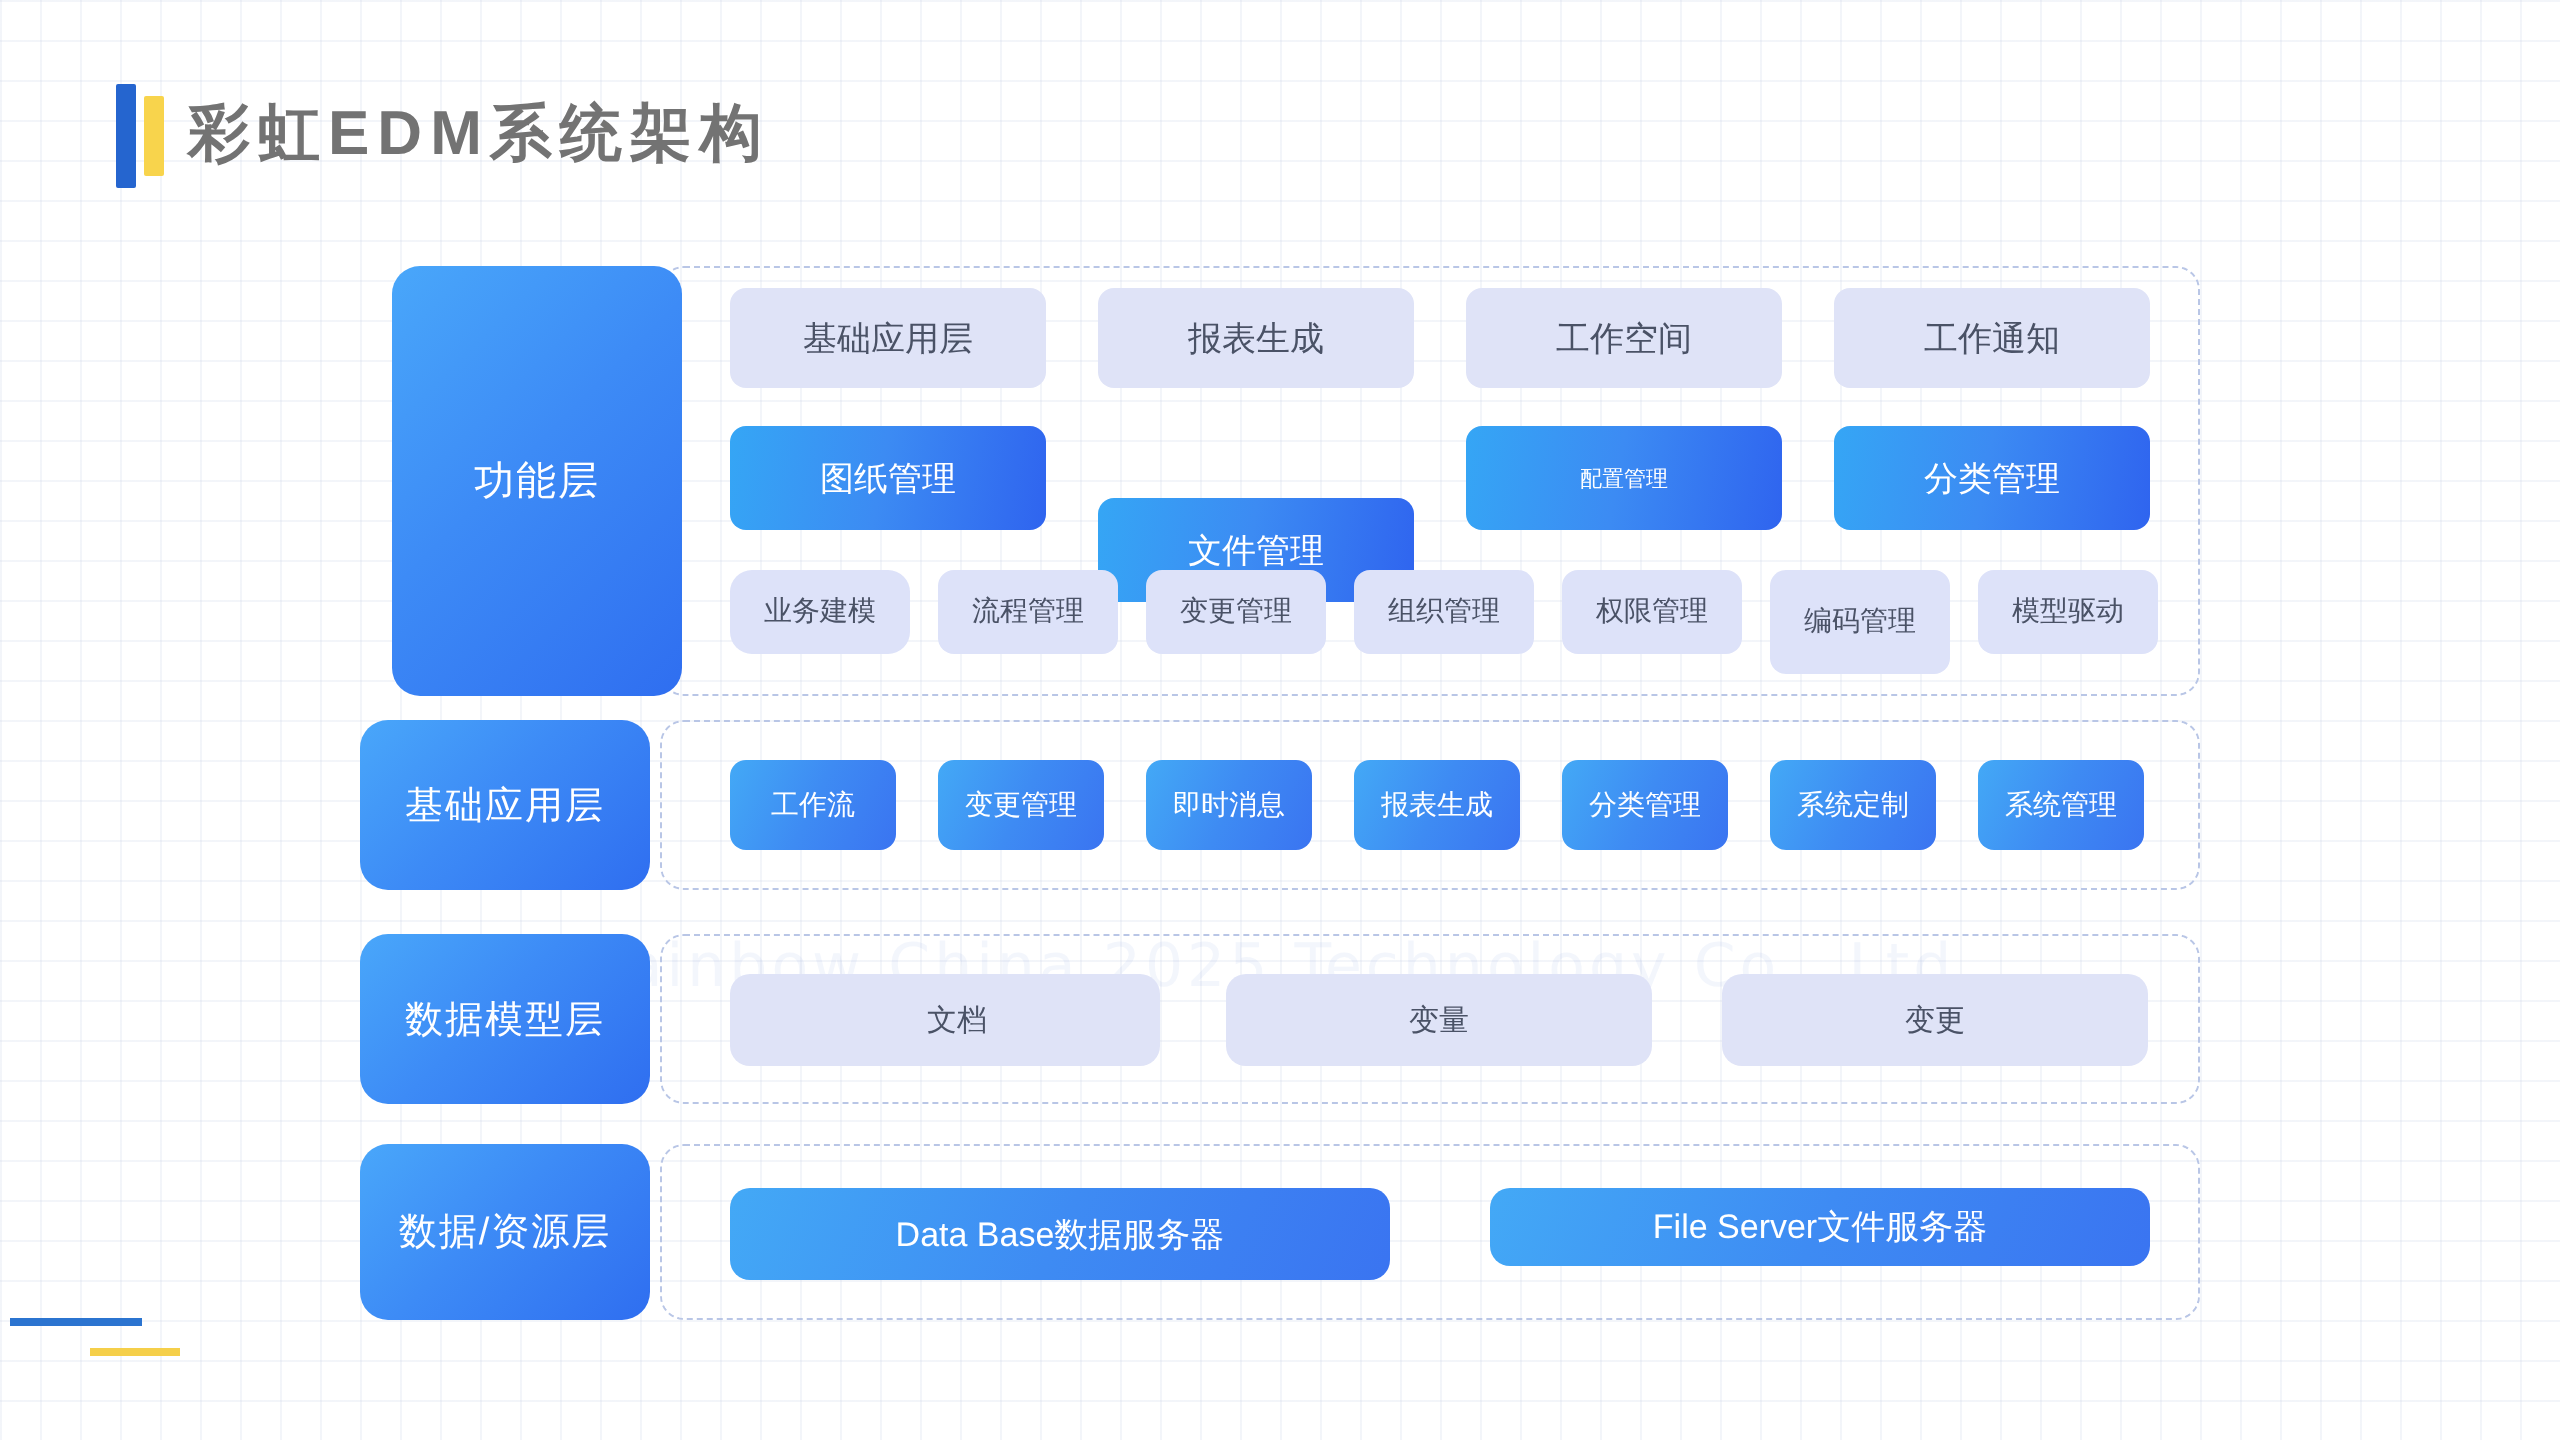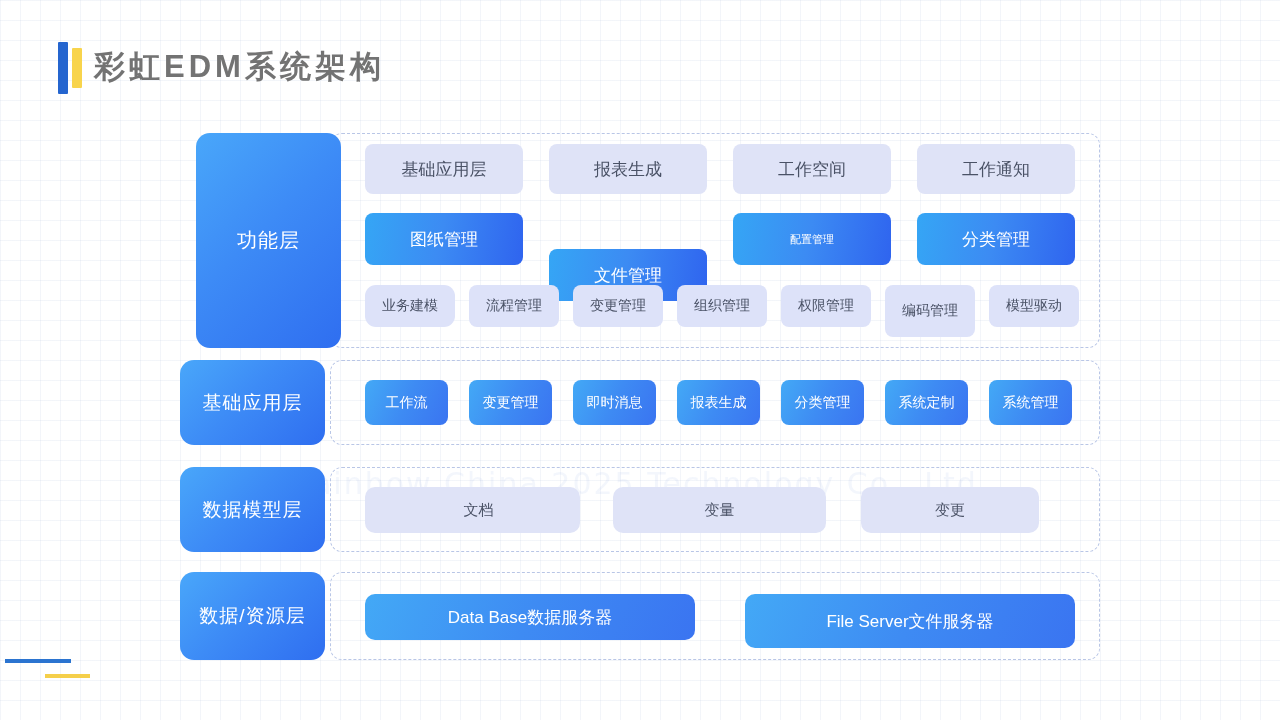--- a/index.html
+++ b/index.html
@@ -206,27 +206,27 @@
     <div class="tile tile-blue-soft" style="left:705px;top:20px;width:83px;height:45px;font-size:14px;">系统定制</div>
     <div class="tile tile-blue-soft" style="left:809px;top:20px;width:83px;height:45px;font-size:14px;">系统管理</div>
   </div>
 
   <div class="layer-row" style="top:467px;">
     <div class="row-dash" style="width:770px;height:85px;"></div>
     <div class="layer-label" style="height:85px;font-size:19px;">数据模型层</div>
 
     <div class="tile tile-light" style="left:185px;top:20px;width:215px;height:46px;font-size:15px;border-radius:10px;padding-left:12px;">文档</div>
     <div class="tile tile-light" style="left:433px;top:20px;width:213px;height:46px;font-size:15px;border-radius:10px;">变量</div>
-    <div class="tile tile-light" style="left:681px;top:20px;width:178px;height:46px;font-size:15px;border-radius:10px;">变更</div>
+    <div class="tile tile-light" style="left:681px;top:20px;width:213px;height:46px;font-size:15px;border-radius:10px;">变更</div>
   </div>
 
   <div class="layer-row" style="top:572px;">
     <div class="row-dash" style="width:770px;height:88px;"></div>
     <div class="layer-label" style="height:88px;font-size:19px;">数据/资源层</div>
 
     <div class="tile tile-blue-soft" style="left:185px;top:22px;width:330px;height:46px;font-size:17px;border-radius:10px;">Data Base数据服务器</div>
-    <div class="tile tile-blue-soft" style="left:565px;top:22px;width:330px;height:54px;font-size:17px;border-radius:10px;text-align:center;">File Server文件服务器</div>
+    <div class="tile tile-blue-soft" style="left:565px;top:22px;width:330px;height:39px;font-size:17px;border-radius:10px;text-align:center;">File Server文件服务器</div>
   </div>
 
 </div>
 
 <div class="deco-line-blue"></div>
 <div class="deco-line-yellow"></div>
 
 </body></html>

